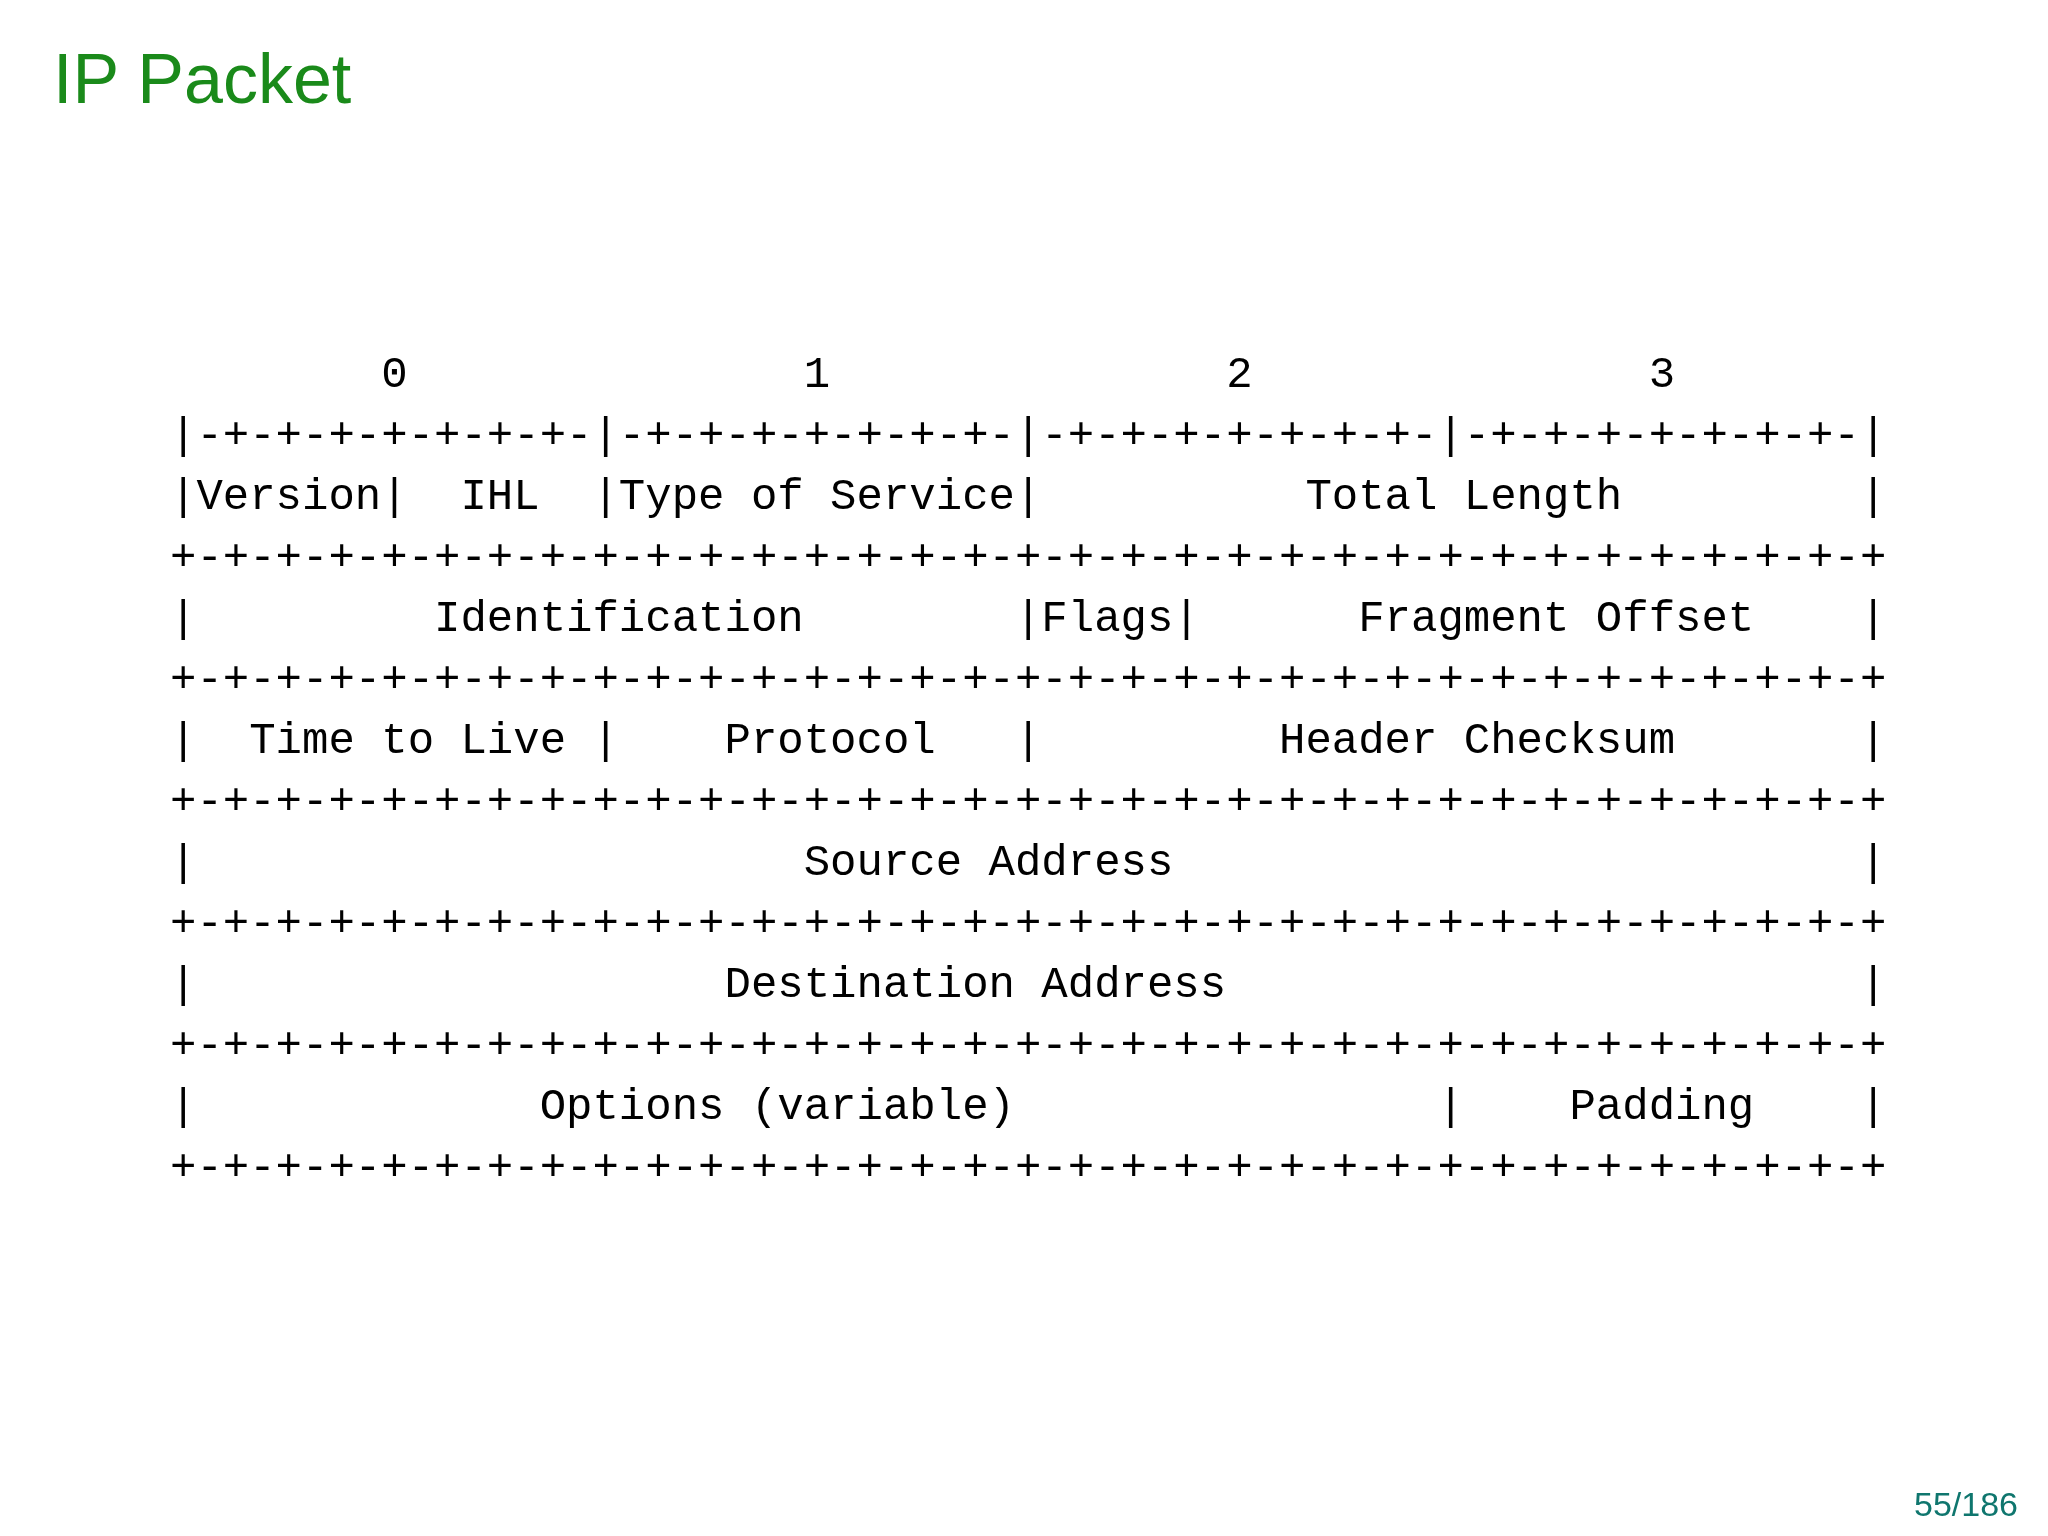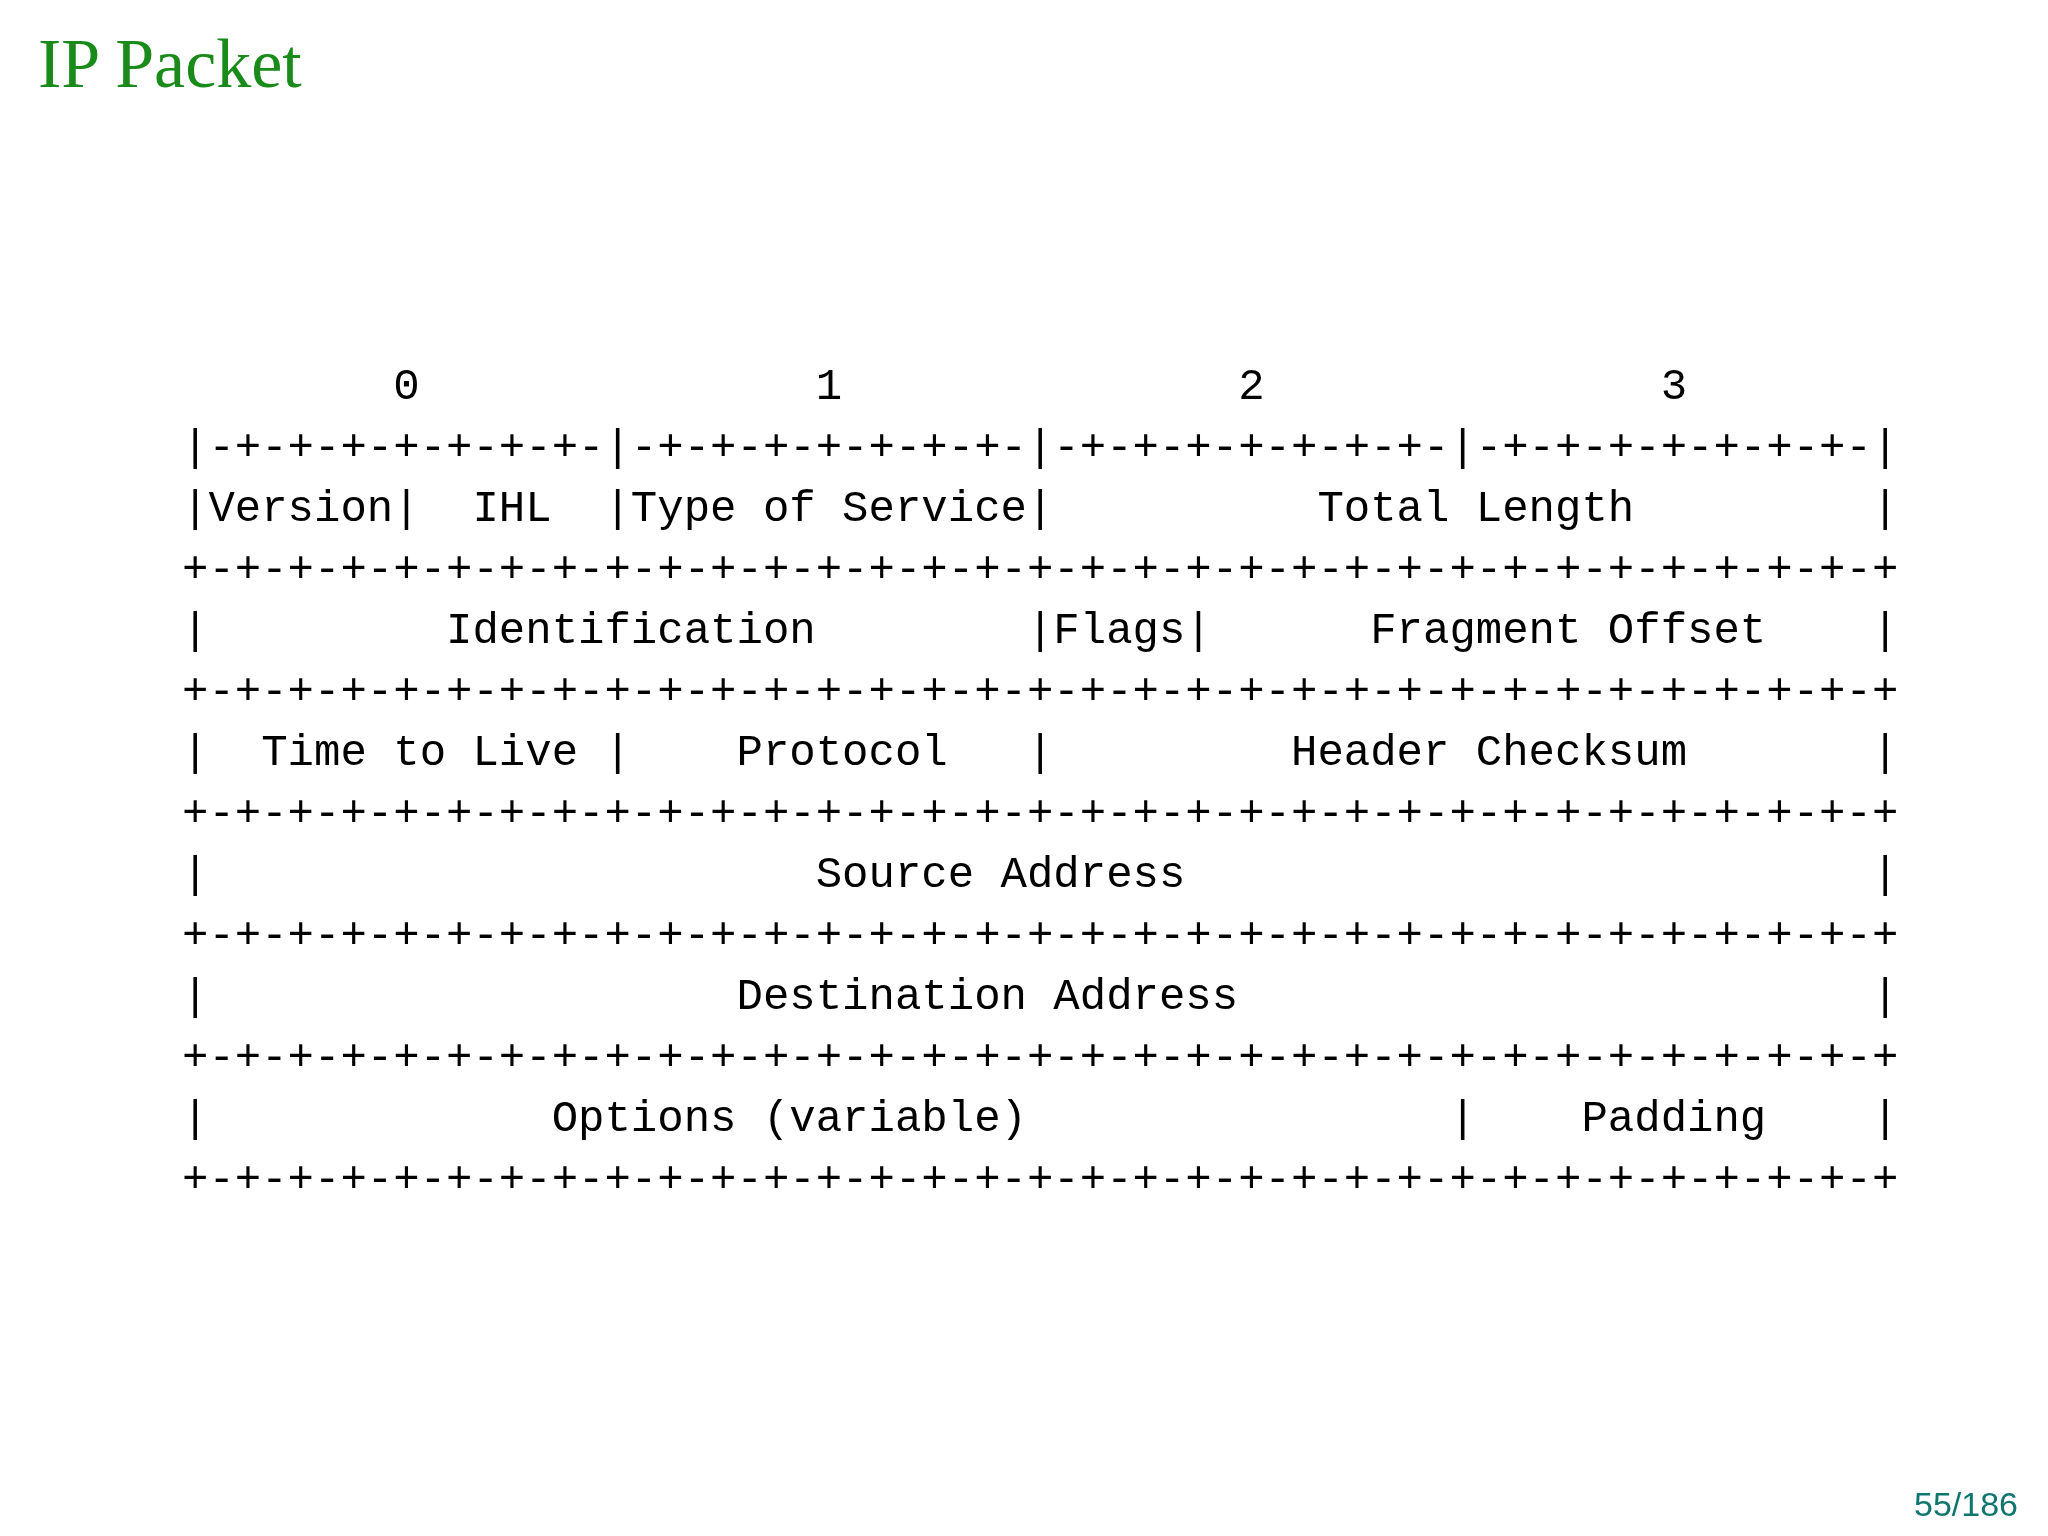--- a/index.html
+++ b/index.html
@@ -11,33 +11,33 @@
     height: 1536px;
     background: #ffffff;
     position: relative;
     overflow: hidden;
     font-family: "Liberation Sans", sans-serif;
   }
   .slide-title {
     position: absolute;
     left: 38px;
     top: 29px;
-    margin: 0;
-    font-family: Liberation Serif, serif;
+    margin: 15px;
+    font-family: Liberation Sans, sans-serif;
     font-size: 70px;
     font-weight: normal;
     line-height: 1;
     color: #1a8a1a;
     white-space: nowrap;
   }
   .packet-diagram {
     position: absolute;
     left: 170px;
     top: 345px;
-    margin: 12px;
+    margin: 0;
     font-family: "Liberation Mono", "DejaVu Sans Mono", monospace;
     font-size: 44px;
     line-height: 61px;
     color: #000000;
     white-space: pre;
   }
   .page-number {
     position: absolute;
     right: 30px;
     bottom: 12px;

